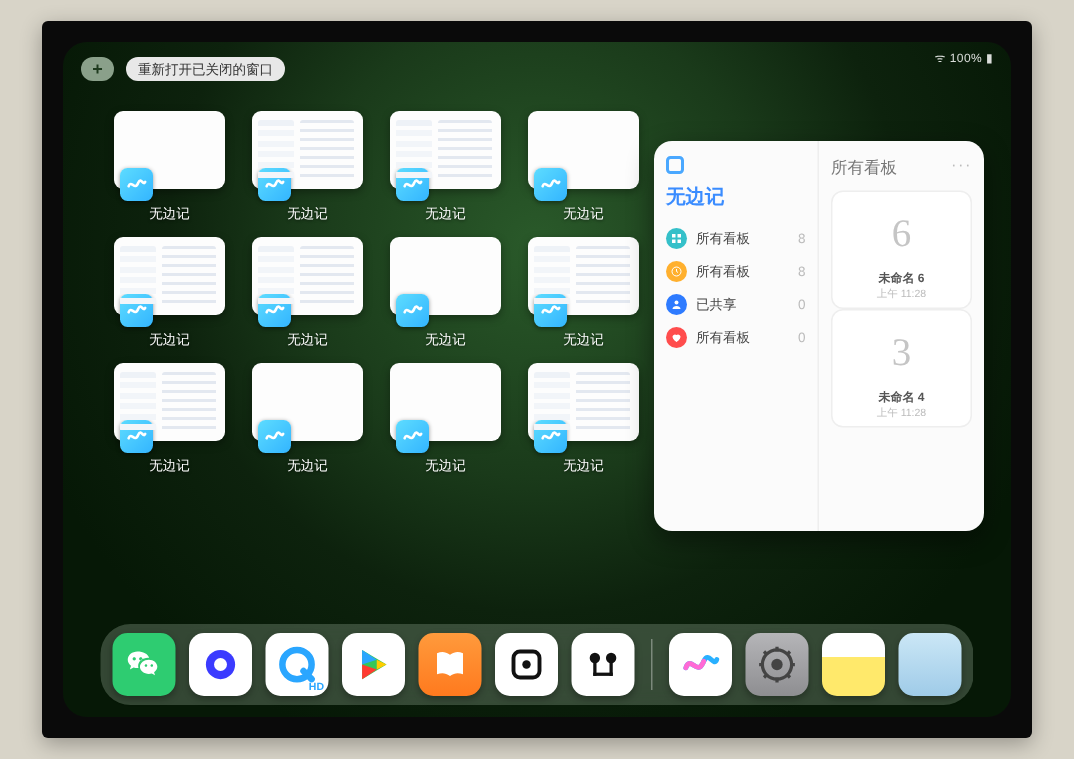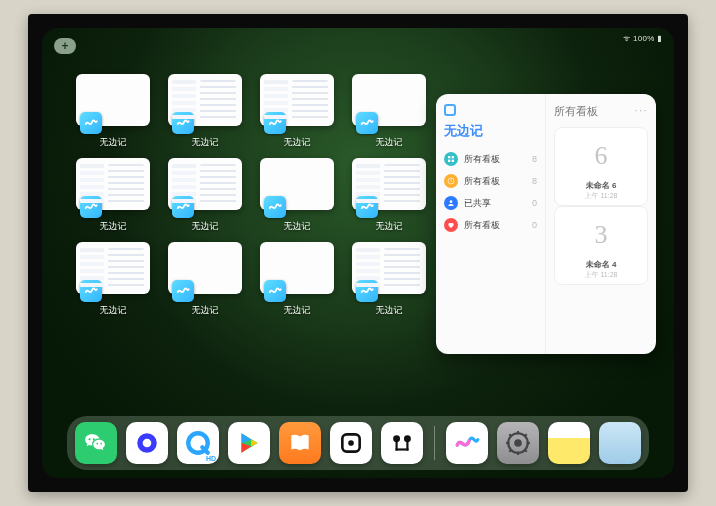--- a/index.html
+++ b/index.html
@@ -104,20 +104,21 @@
   <div class="screen">
 
     <div class="status-bar">
       <span>ᯤ</span>
       <span>100%</span>
       <span>▮</span>
     </div>
 
     <div class="top-left">
       <div class="plus-btn">+</div>
+      <div class="reopen-btn">重新打开已关闭的窗口</div>
     </div>
 
     <div class="app-grid" id="app-grid">
         <div class="app-window">
           <div class="thumb">
             <div class="app-badge">
               <svg viewBox="0 0 24 24">
                 <path d="M3 14 C6 6,10 20,14 10 C17 3,20 14,22 9" fill="none" stroke="#fff" stroke-width="3" stroke-linecap="round"></path>
               </svg>
             </div>

